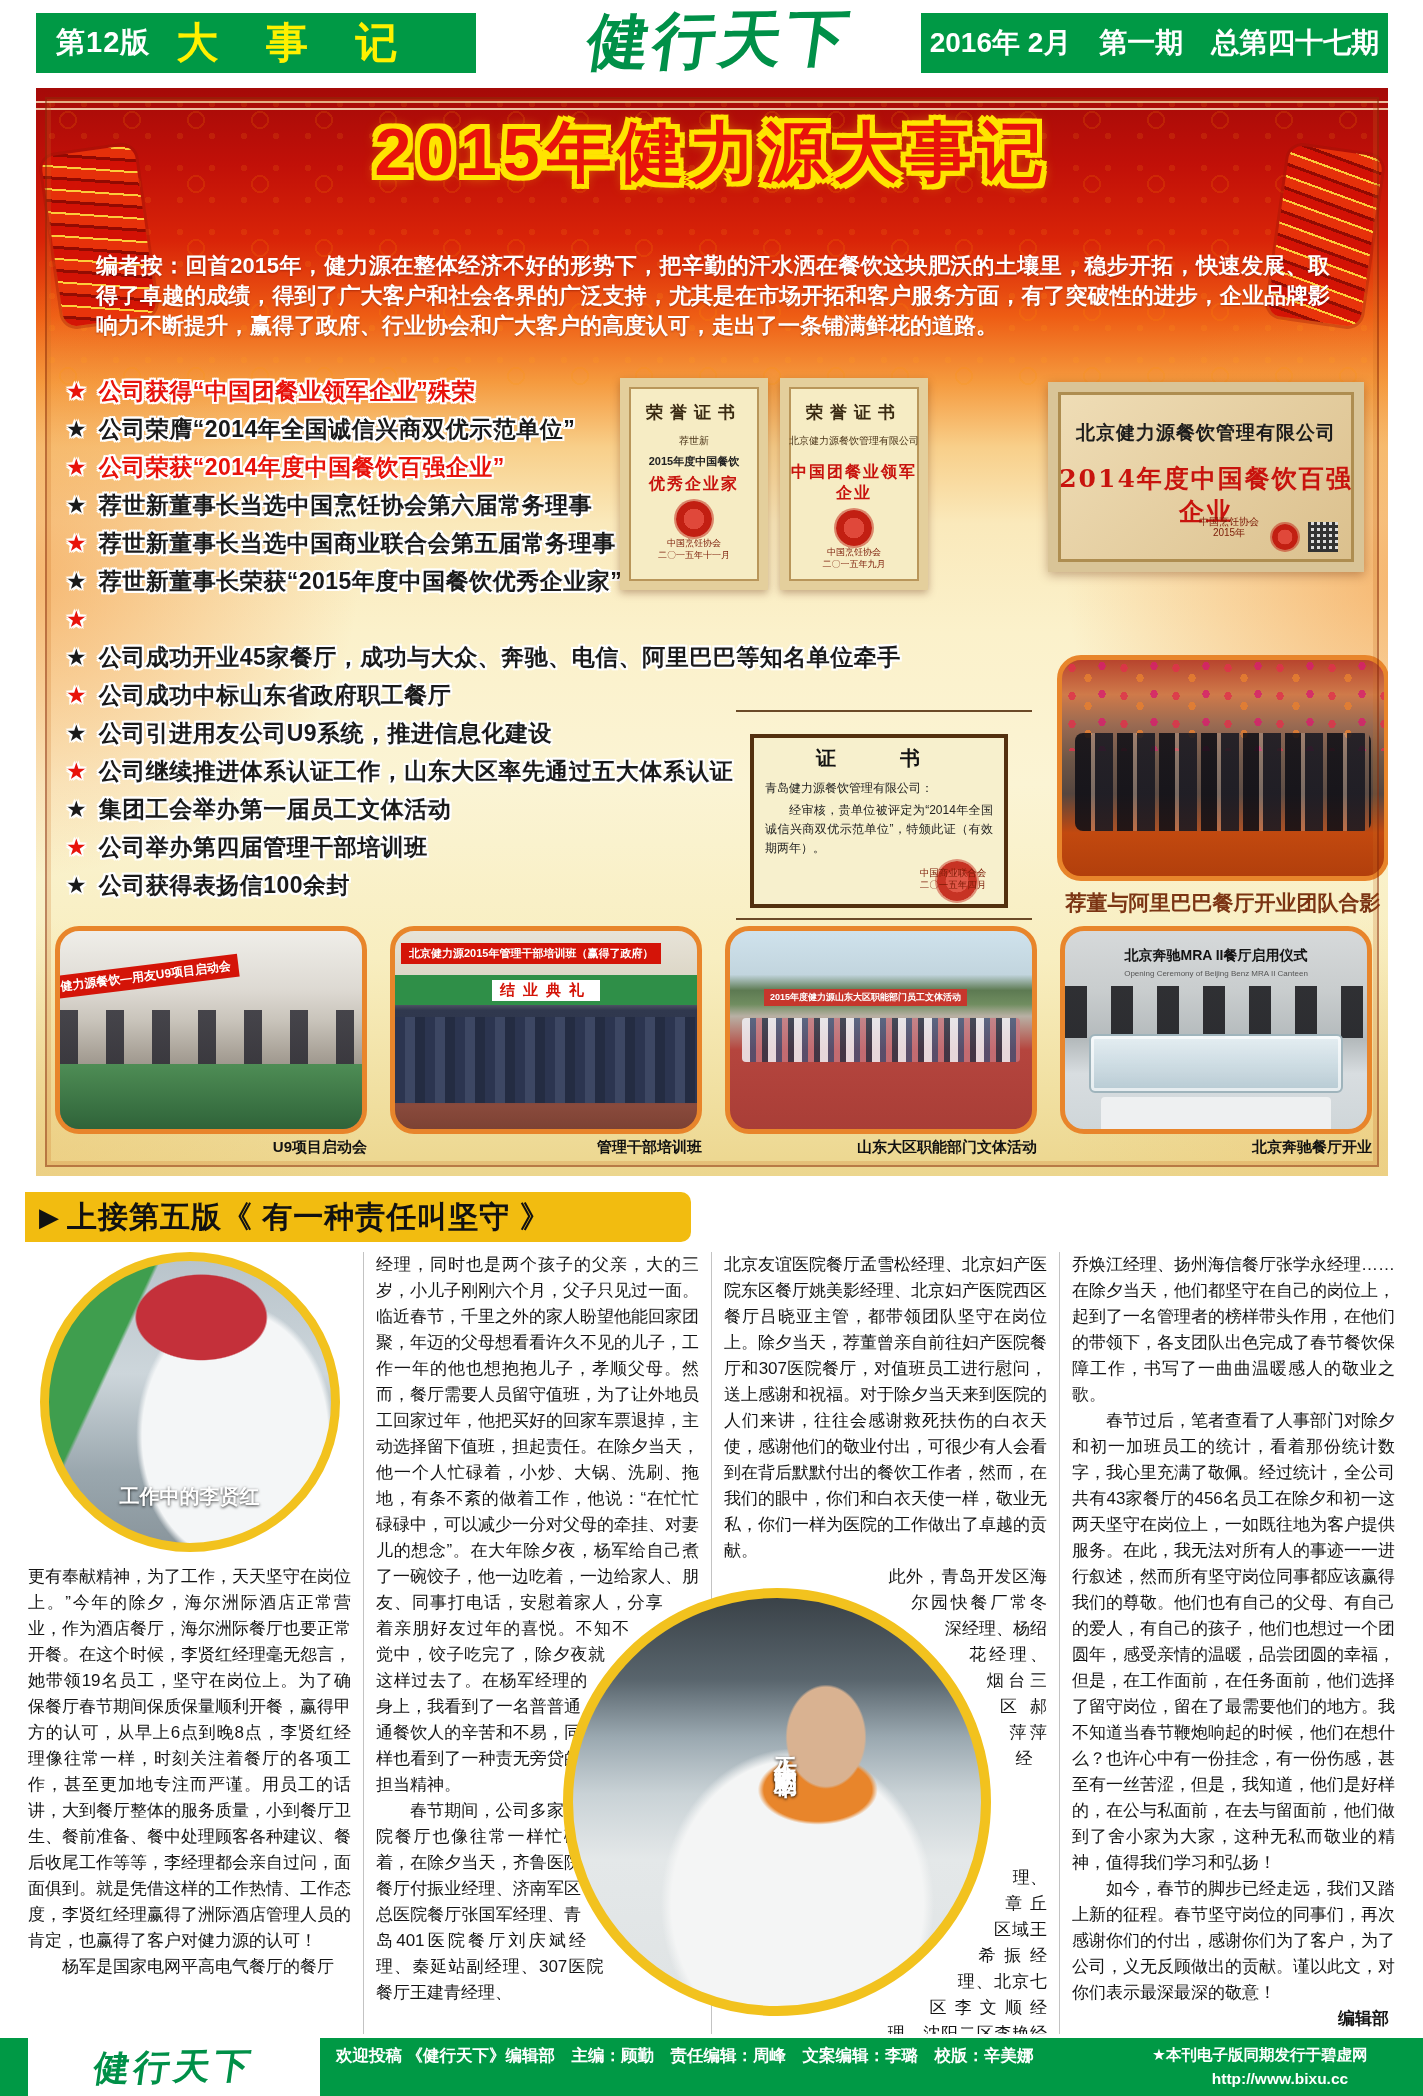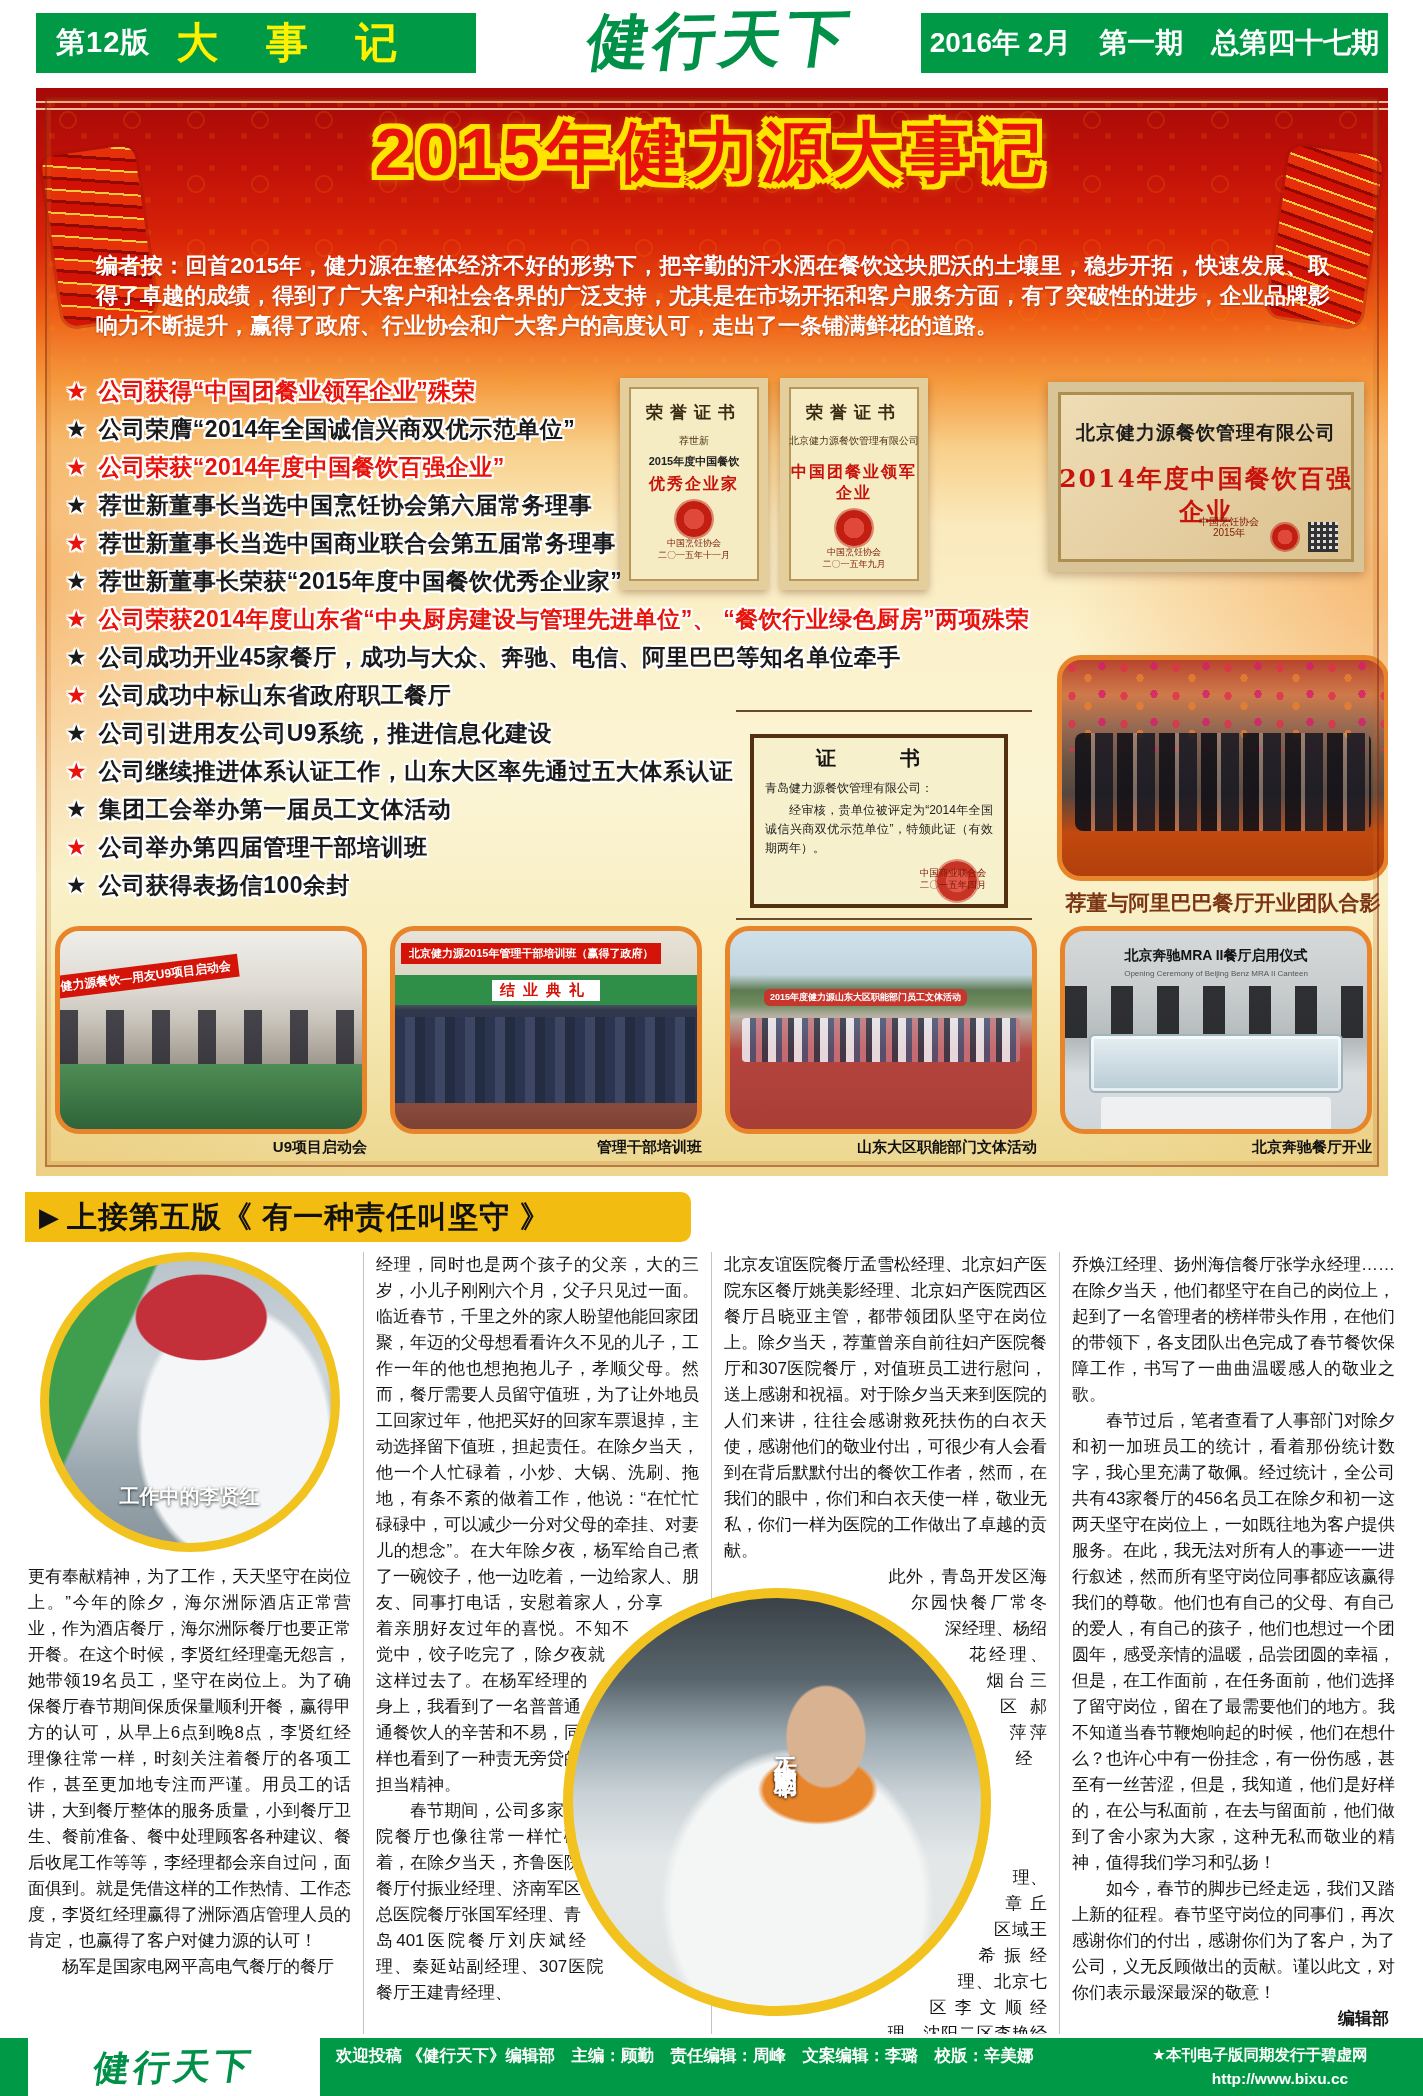--- a/index.html
+++ b/index.html
@@ -110,21 +110,21 @@
     padding:3px 8px; white-space:nowrap; }
   .p1 .pr-banner { left:-8px; top:34px; transform:rotate(-7deg); font-size:12px; }
   .p1 .tbl { position:absolute; left:0; right:0; bottom:0; height:33%; background:linear-gradient(180deg,#4e8d55,#2f6339); }
   .p1 .figs { position:absolute; left:0; right:0; top:40%; height:30%;
     background:repeating-linear-gradient(90deg, rgba(30,30,40,.78) 0 18px, rgba(30,30,40,0) 18px 46px); }
   .p2 .pr-banner { left:6px; top:12px; right:auto; }
   .p2 .green-strip { position:absolute; left:0; right:0; top:44px; height:30px; background:#2f8f48; display:flex; align-items:center; justify-content:center; }
   .p2 .green-strip span { background:#fff; color:#d41408; font-weight:900; font-size:15px; letter-spacing:8px; padding:1px 8px; }
   .p2 .crowd { position:absolute; left:0; right:0; top:86px; bottom:26px;
     background:repeating-linear-gradient(90deg,#2c3550 0 10px,#3d4763 10px 20px, #242c42 20px 30px); }
-  .p3 .pr-banner { left:34px; top:58px; font-size:9px; padding:2px 6px; background:#c6362c;border-radius:6px; }
+  .p3 .pr-banner { left:34px; top:58px; font-size:9px; padding:2px 6px; background:#c6362c; }
   .p3 .crowd { position:absolute; left:4%; right:4%; top:44%; height:22%;
     background:repeating-linear-gradient(90deg, rgba(240,240,245,.85) 0 8px, rgba(60,80,120,.75) 8px 14px, rgba(200,120,130,.75) 14px 20px, rgba(40,50,70,.8) 20px 26px); border-radius:4px; }
   .p4 .p4-title { position:absolute; left:0; right:0; top:16px; text-align:center; color:#111; font-weight:bold; font-size:14px; }
   .p4 .p4-sub { position:absolute; left:0; right:0; top:38px; text-align:center; color:#555; font-size:8px; }
   .p4 .people { position:absolute; left:0; right:0; top:28%; height:26%;
     background:repeating-linear-gradient(90deg, rgba(20,20,24,.85) 0 22px, rgba(180,186,188,0) 22px 46px); }
   .p4 .ice { position:absolute; left:8%; right:8%; top:52%; height:30%; border:2px solid #9fb4bc; border-radius:6px;
     background:linear-gradient(180deg,rgba(232,242,246,.95), rgba(180,200,210,.9)); box-shadow:inset 0 0 0 3px rgba(255,255,255,.65); }
   .p4 .cloth { position:absolute; left:12%; right:12%; bottom:0; height:16%; background:#eef0f1; border-radius:4px 4px 0 0; }
   .pcap { position:absolute; top:1050px; width:312px; text-align:right; color:#111; font-weight:bold; font-size:15px; white-space:nowrap; }
@@ -221,21 +221,20 @@
       <div class="event">
           <span class="star v-red"></span>
           <span class="etext v-black">荐世新董事长当选中国商业联合会第五届常务理事</span>
         </div>
       <div class="event">
           <span class="star v-black"></span>
           <span class="etext v-black">荐世新董事长荣获“2015年度中国餐饮优秀企业家”</span>
         </div>
       <div class="event">
           <span class="star v-red"></span>
-          <span class="etext v-red">公司荣获2014年度山东省“中央厨房建设与管理先进单位”、 “餐饮行业绿色厨房”两项殊荣</span>
         </div>
       <div class="event">
           <span class="star v-black"></span>
           <span class="etext v-black">公司成功开业45家餐厅，成功与大众、奔驰、电信、阿里巴巴等知名单位牵手</span>
         </div>
       <div class="event">
           <span class="star v-red"></span>
           <span class="etext v-black">公司成功中标山东省政府职工餐厅</span>
         </div>
       <div class="event">

